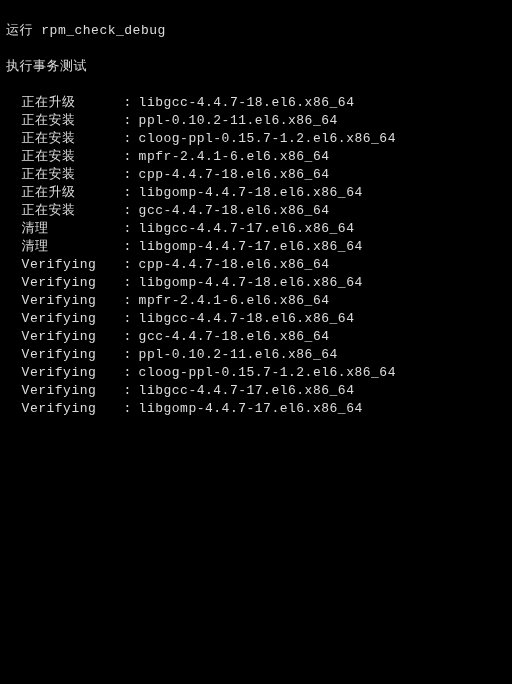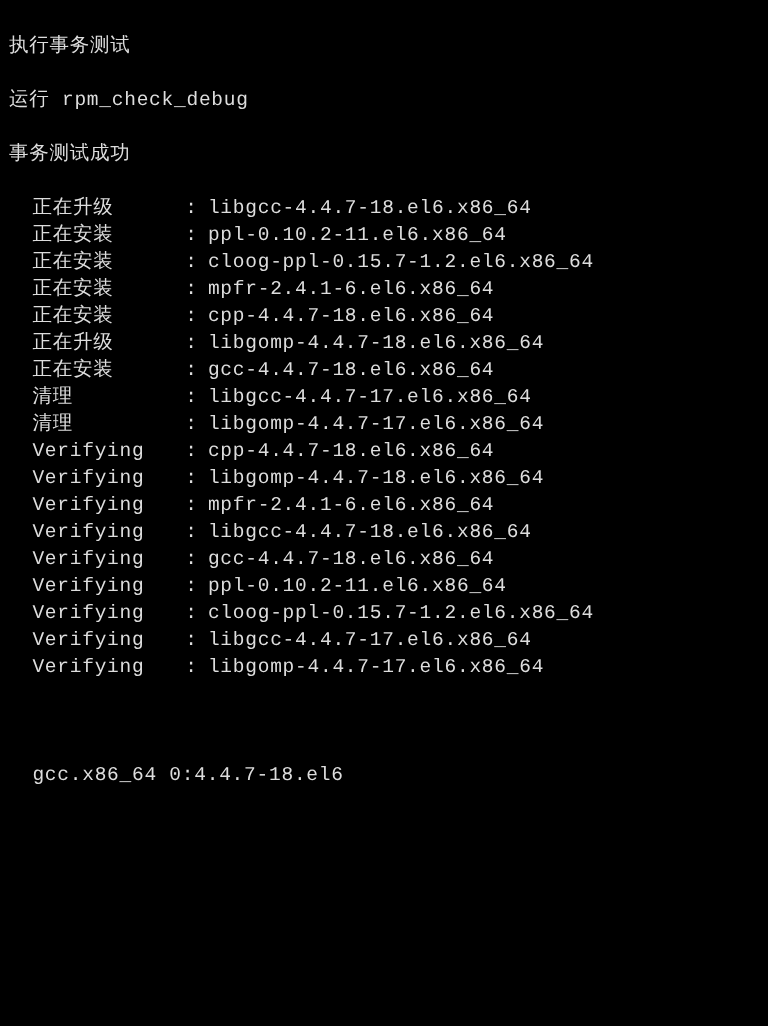--- a/index.html
+++ b/index.html
@@ -20,26 +20,24 @@
   .row { display: flex; }
   .indent { width: 2ch; display: inline-block; }
   .col-action { display: inline-block; width: 12ch; }
   .col-sep { display: inline-block; width: 3ch; }
   .pkg { }
 </style>
 </head>
 <body>
 
 <div class="term">
+<div>运行 rpm_check_debug</div>
 <div>执行事务测试</div>
-<div>运行 rpm_check_debug</div>
-<div>事务测试成功</div>
 <div id="trans-list"><div class="row"><span class="indent"></span><span class="col-action">正在升级</span><span class="col-sep"> : </span><span class="pkg">libgcc-4.4.7-18.el6.x86_64</span></div><div class="row"><span class="indent"></span><span class="col-action">正在安装</span><span class="col-sep"> : </span><span class="pkg">ppl-0.10.2-11.el6.x86_64</span></div><div class="row"><span class="indent"></span><span class="col-action">正在安装</span><span class="col-sep"> : </span><span class="pkg">cloog-ppl-0.15.7-1.2.el6.x86_64</span></div><div class="row"><span class="indent"></span><span class="col-action">正在安装</span><span class="col-sep"> : </span><span class="pkg">mpfr-2.4.1-6.el6.x86_64</span></div><div class="row"><span class="indent"></span><span class="col-action">正在安装</span><span class="col-sep"> : </span><span class="pkg">cpp-4.4.7-18.el6.x86_64</span></div><div class="row"><span class="indent"></span><span class="col-action">正在升级</span><span class="col-sep"> : </span><span class="pkg">libgomp-4.4.7-18.el6.x86_64</span></div><div class="row"><span class="indent"></span><span class="col-action">正在安装</span><span class="col-sep"> : </span><span class="pkg">gcc-4.4.7-18.el6.x86_64</span></div><div class="row"><span class="indent"></span><span class="col-action">清理</span><span class="col-sep"> : </span><span class="pkg">libgcc-4.4.7-17.el6.x86_64</span></div><div class="row"><span class="indent"></span><span class="col-action">清理</span><span class="col-sep"> : </span><span class="pkg">libgomp-4.4.7-17.el6.x86_64</span></div><div class="row"><span class="indent"></span><span class="col-action">Verifying</span><span class="col-sep"> : </span><span class="pkg">cpp-4.4.7-18.el6.x86_64</span></div><div class="row"><span class="indent"></span><span class="col-action">Verifying</span><span class="col-sep"> : </span><span class="pkg">libgomp-4.4.7-18.el6.x86_64</span></div><div class="row"><span class="indent"></span><span class="col-action">Verifying</span><span class="col-sep"> : </span><span class="pkg">mpfr-2.4.1-6.el6.x86_64</span></div><div class="row"><span class="indent"></span><span class="col-action">Verifying</span><span class="col-sep"> : </span><span class="pkg">libgcc-4.4.7-18.el6.x86_64</span></div><div class="row"><span class="indent"></span><span class="col-action">Verifying</span><span class="col-sep"> : </span><span class="pkg">gcc-4.4.7-18.el6.x86_64</span></div><div class="row"><span class="indent"></span><span class="col-action">Verifying</span><span class="col-sep"> : </span><span class="pkg">ppl-0.10.2-11.el6.x86_64</span></div><div class="row"><span class="indent"></span><span class="col-action">Verifying</span><span class="col-sep"> : </span><span class="pkg">cloog-ppl-0.15.7-1.2.el6.x86_64</span></div><div class="row"><span class="indent"></span><span class="col-action">Verifying</span><span class="col-sep"> : </span><span class="pkg">libgcc-4.4.7-17.el6.x86_64</span></div><div class="row"><span class="indent"></span><span class="col-action">Verifying</span><span class="col-sep"> : </span><span class="pkg">libgomp-4.4.7-17.el6.x86_64</span></div></div>
 <div>&nbsp;</div>
-<div><span class="indent"></span><span>gcc.x86_64 0:4.4.7-18.el6</span></div>
 <div>&nbsp;</div>
 
 
 
 
 
 
 
 
 </div>

